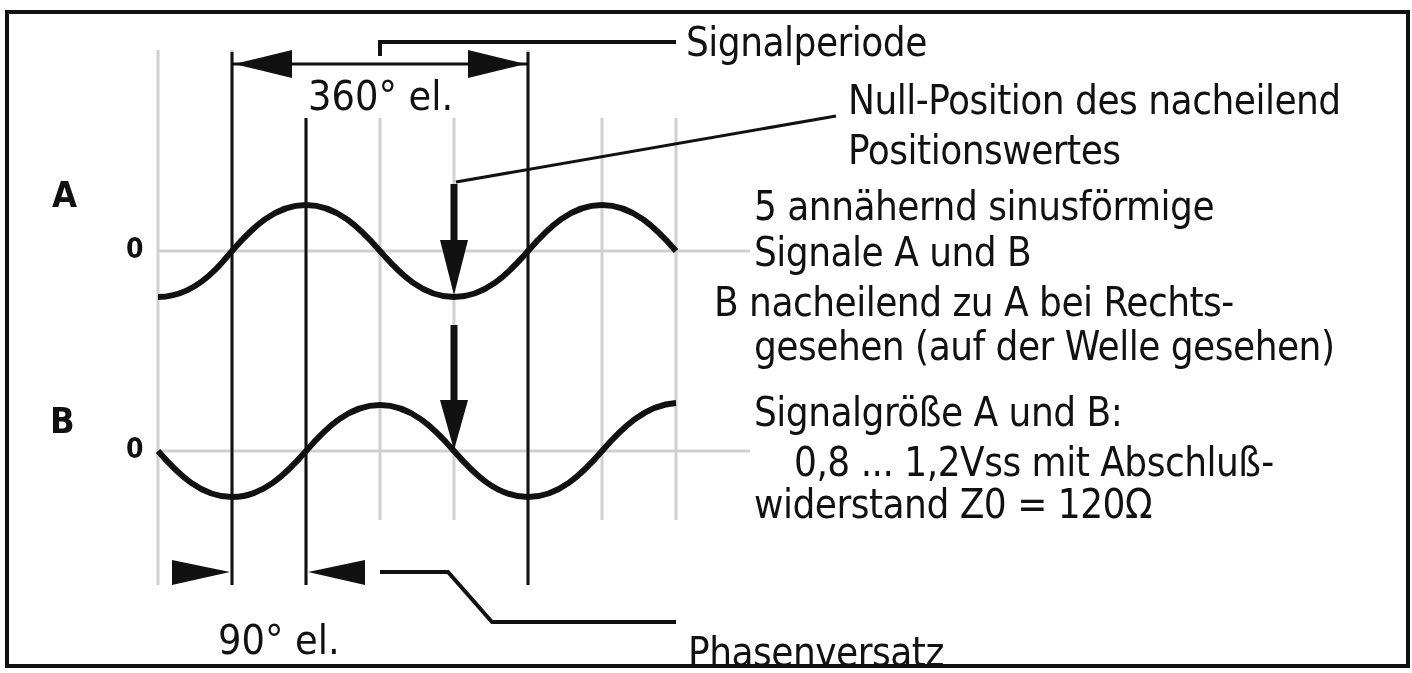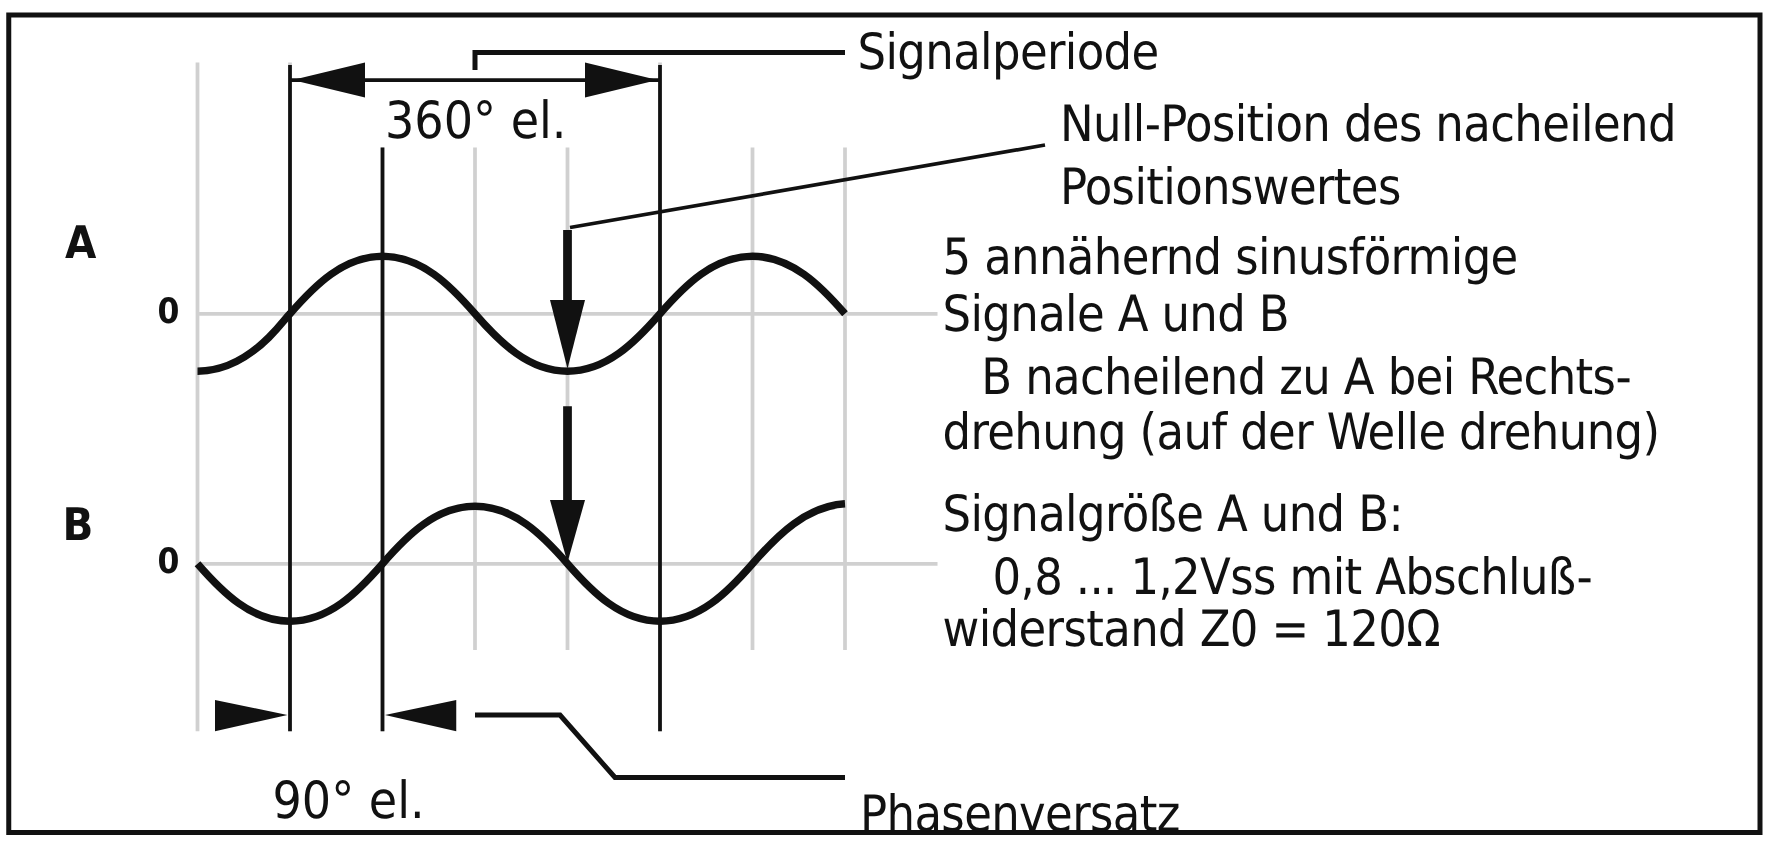--- a/index.html
+++ b/index.html
@@ -72,20 +72,20 @@
 
 <div class="label deg" style="left:308px; top:72px;">360° el.</div>
 <div class="label deg" style="left:218px; top:616px;">90° el.</div>
 
 <div class="label txt" style="left:686px; top:24px;">Signalperiode</div>
 <div class="label txt" style="left:848px; top:82px;">Null-Position des nacheilend</div>
 <div class="label txt" style="left:848px; top:116px;margin-top:16px;">Positionswertes</div>
 
 <div class="label txt" style="left:754px; top:188px;">5 annähernd sinusförmige</div>
 <div class="label txt" style="left:754px; top:234px;">Signale A und B</div>
-<div class="label txt" style="left:785px; top:284px;text-align:right;">B nacheilend zu A bei Rechts-</div>
-<div class="label txt" style="left:754px; top:328px;">drehung (auf der Welle drehung)</div>
+<div class="label txt" style="left:714px; top:284px;text-align:right;">B nacheilend zu A bei Rechts-</div>
+<div class="label txt" style="left:754px; top:328px;">gesehen (auf der Welle gesehen)</div>
 
 <div class="label txt" style="left:754px; top:394px;">Signalgröße A und B:</div>
 <div class="label txt" style="left:754px; top:444px;margin-left:40px;">0,8 ... 1,2Vss mit Abschluß-</div>
 <div class="label txt" style="left:754px; top:486px;">widerstand Z0 = 120Ω</div>
 
 <div class="label txt" style="left:688px; top:602px;margin-top:32px;">Phasenversatz</div>
 
 </body></html>

